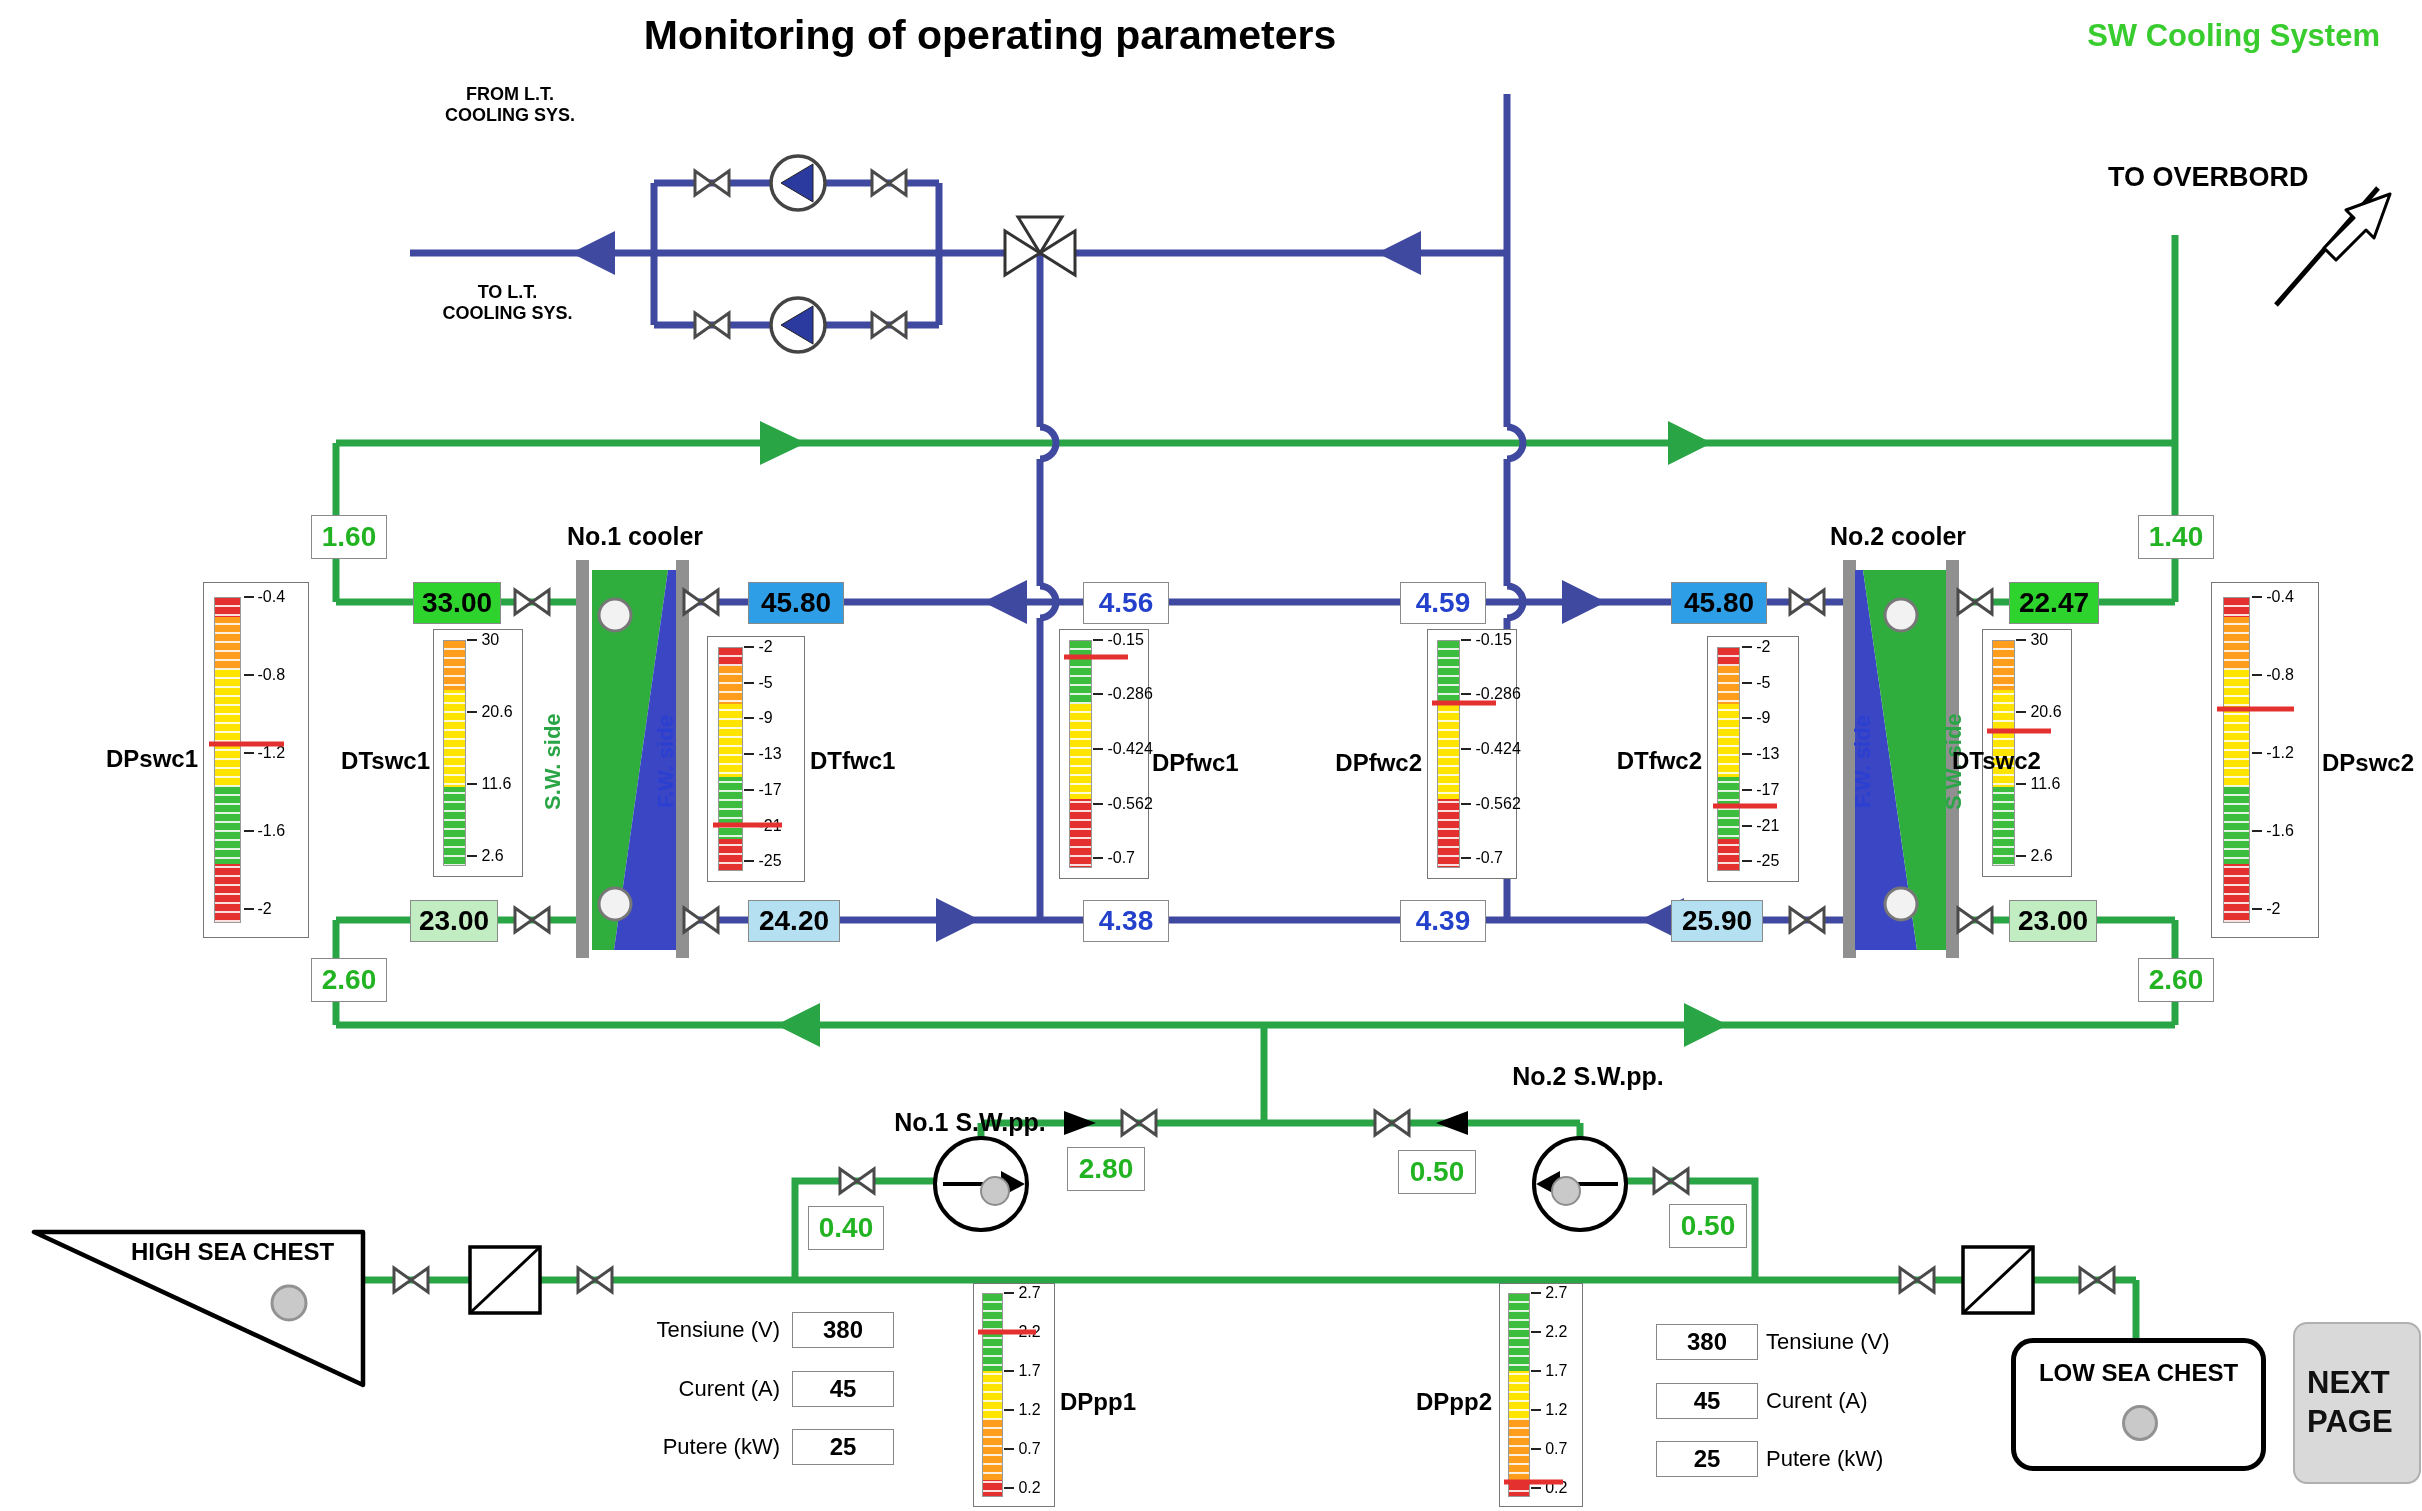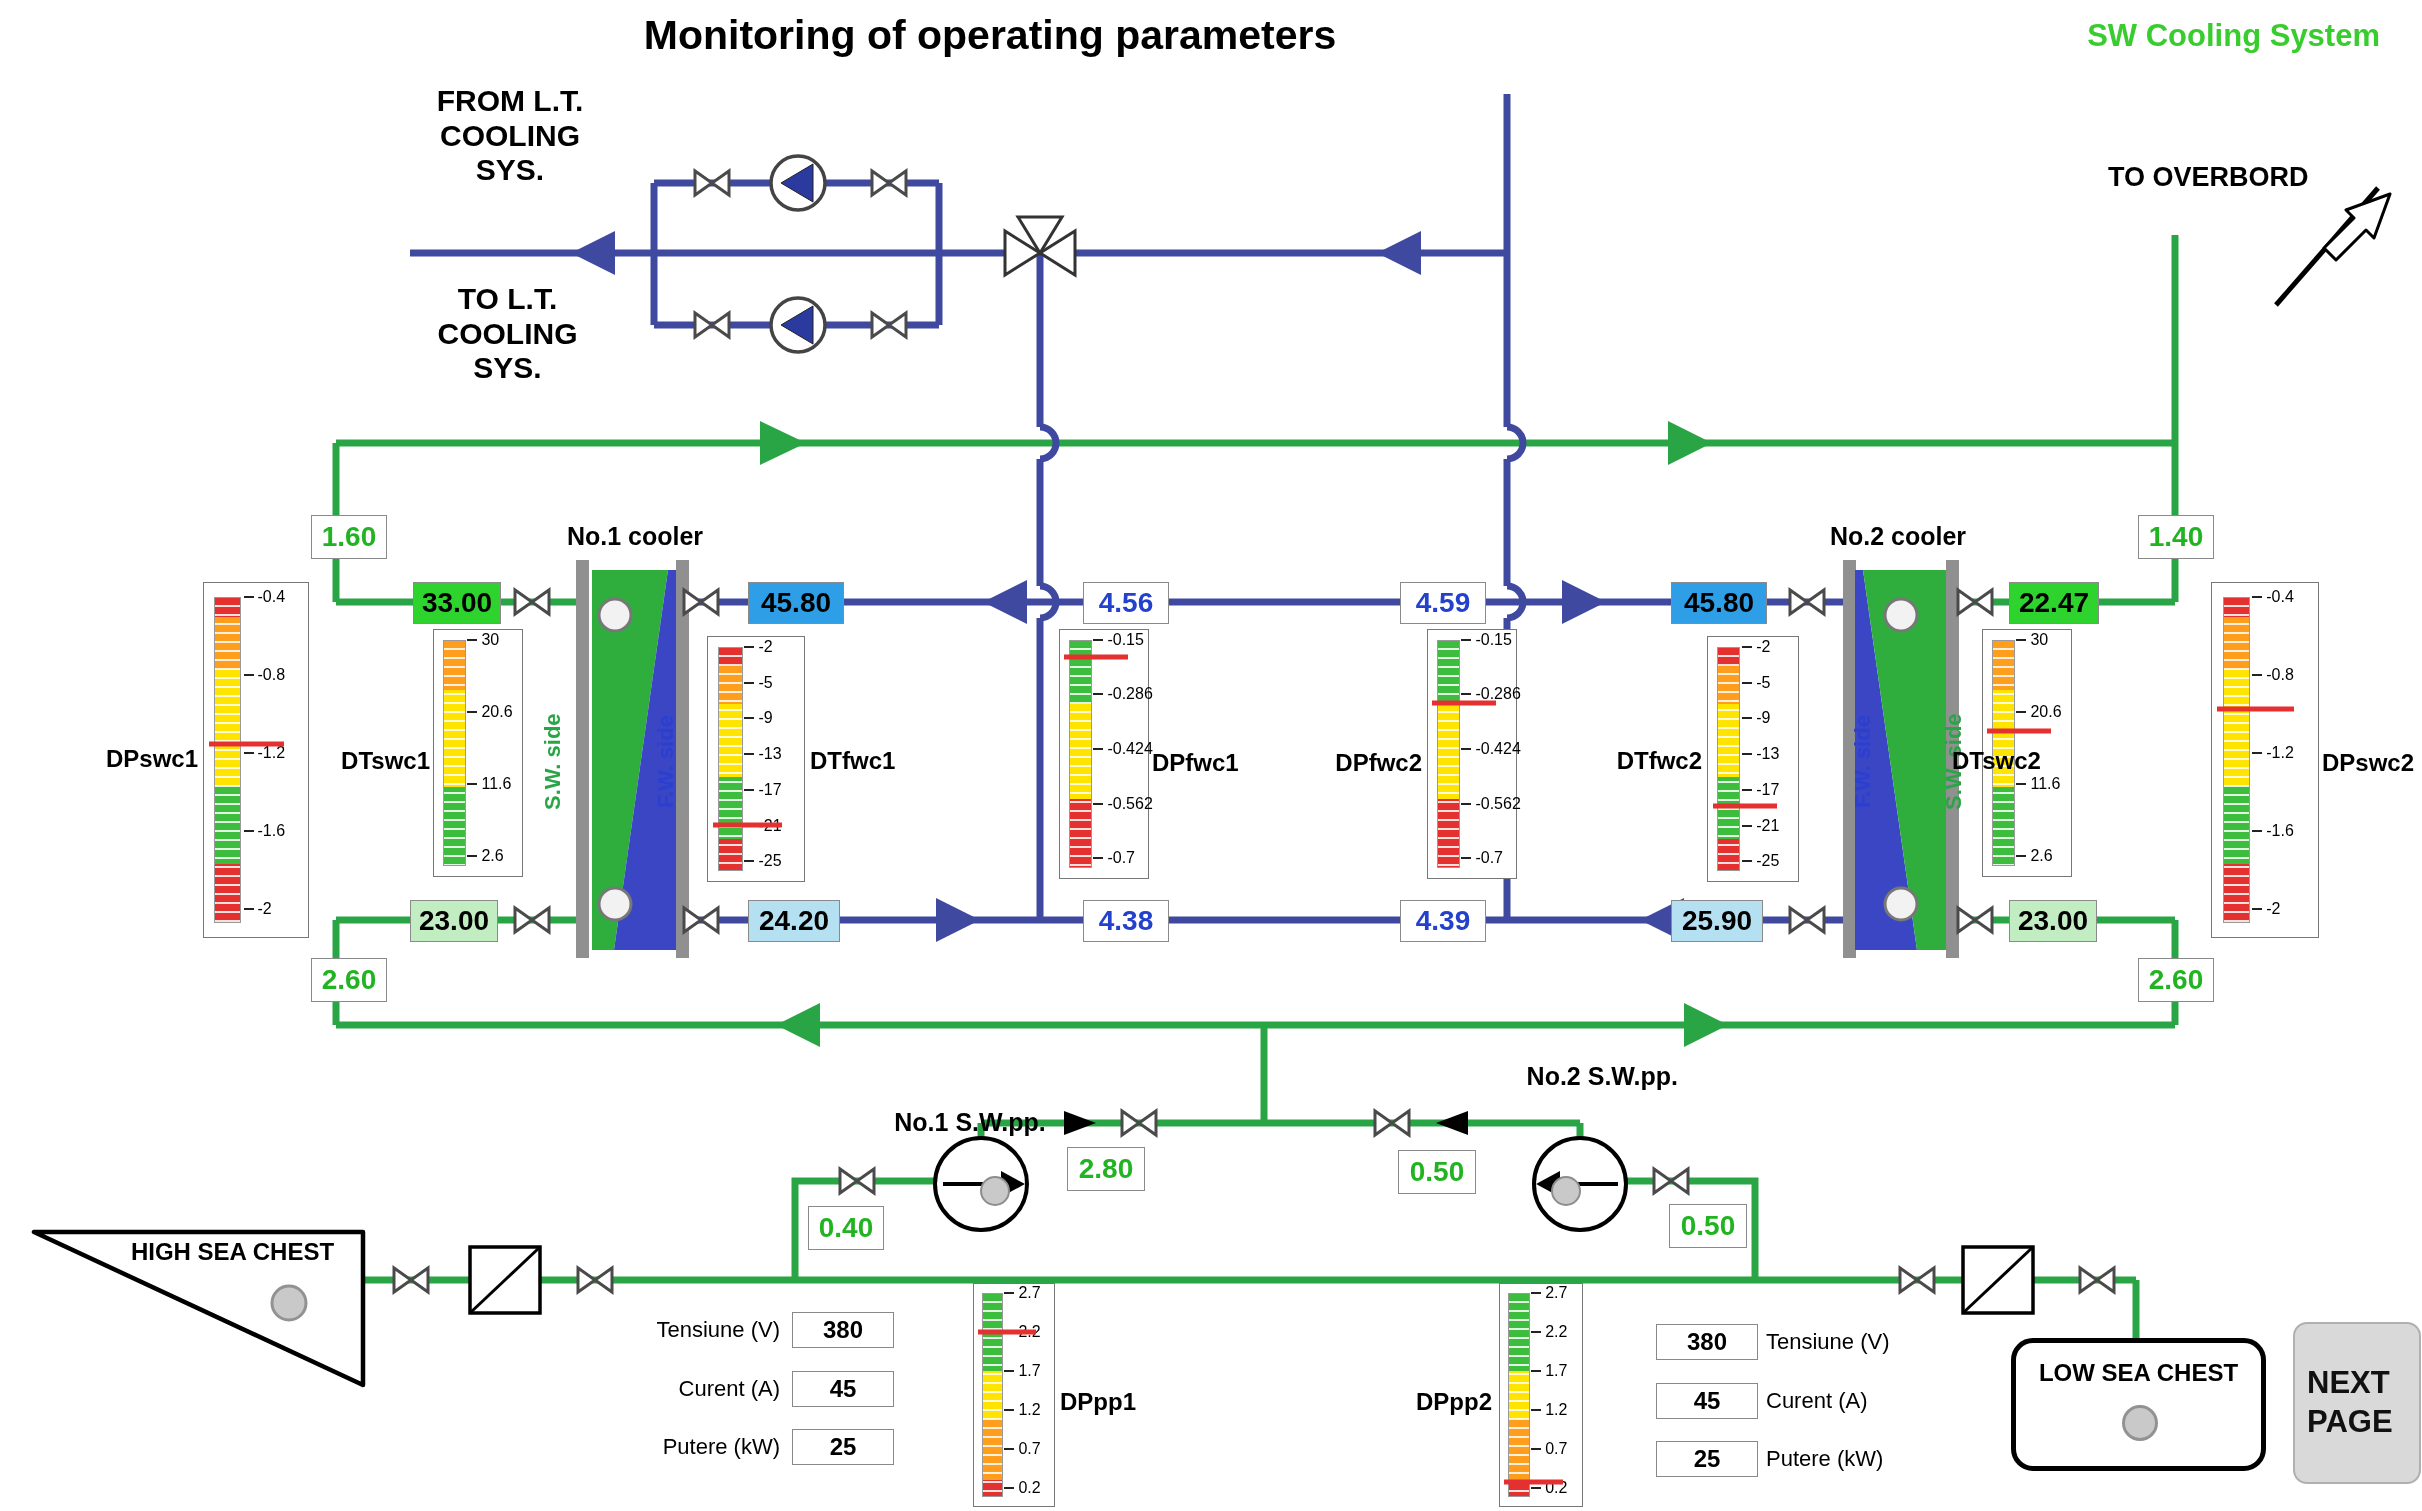--- a/index.html
+++ b/index.html
@@ -3,21 +3,21 @@
 <meta charset="utf-8">
 <style>
   html,body{margin:0;padding:0;background:#fff;}
   #canvas{position:relative;width:2422px;height:1511px;background:#fff;font-family:"Liberation Sans",sans-serif;overflow:hidden;border-radius:6px;}
   svg.piping{position:absolute;left:0;top:0;}
   .t{position:absolute;color:#000;}
   .pre{white-space:pre-line;}
   .bold{font-weight:bold;}
   .title{font-size:41px;font-weight:bold;text-align:center;}
   .sys{font-size:31px;font-weight:bold;text-align:right;color:var(--title_green);}
-  .small-label{font-size:30px;font-weight:bold;text-align:center;line-height:1.15;}
+  .small-label{font-size:18px;font-weight:bold;text-align:center;line-height:1.15;}
   .sect-label{font-size:25px;font-weight:bold;text-align:center;}
   .glabel{font-size:24px;font-weight:bold;}
   .vbox{position:absolute;display:flex;align-items:center;justify-content:center;
         background:#fff;border:1.5px solid #8a8a8a;font-weight:bold;font-size:28px;color:#000;}
   .fg-green{color:var(--value_green);}
   .fg-blue{color:var(--value_blue);}
   .bg-green{background:var(--bg_bright_green);}
   .bg-blue{background:var(--bg_blue);}
   .bg-pgreen{background:var(--bg_pale_green);}
   .bg-pblue{background:var(--bg_pale_blue);}
@@ -213,21 +213,21 @@
 
   <div class="t small-label pre" style="left:405px;top:84px;width:210px;">FROM L.T.
 COOLING SYS.</div>
   <div class="t small-label pre" style="left:400px;top:282px;width:215px;">TO L.T.
 COOLING SYS.</div>
   <div class="t bold" style="left:2108px;top:162px;width:310px;font-size:27px;">TO OVERBORD</div>
 
   <div class="t sect-label" style="left:545px;top:522px;width:180px;">No.1 cooler</div>
   <div class="t sect-label" style="left:1808px;top:522px;width:180px;">No.2 cooler</div>
   <div class="t sect-label" style="left:880px;top:1108px;width:180px;">No.1 S.W.pp.</div>
-  <div class="t sect-label" style="left:1498px;top:1062px;width:180px;text-align:right;">No.2 S.W.pp.</div>
+  <div class="t sect-label" style="left:1498px;top:1062px;width:180px;">No.2 S.W.pp.</div>
 
   <div class="vtext swside" style="left:540px;top:682px;">S.W. side</div>
   <div class="vtext fwside" style="left:653px;top:682px;">F.W. side</div>
   <div class="vtext fwside" style="left:1850px;top:682px;">F.W. side</div>
   <div class="vtext swside" style="left:1941px;top:682px;">S.W. side</div>
 
   <div class="vbox fg-green" style="left:311px;top:515px;width:74px;height:42px;">1.60</div>
   <div class="vbox fg-green" style="left:2138px;top:515px;width:74px;height:42px;">1.40</div>
   <div class="vbox fg-green" style="left:311px;top:958px;width:74px;height:42px;">2.60</div>
   <div class="vbox fg-green" style="left:2138px;top:958px;width:74px;height:42px;">2.60</div>

